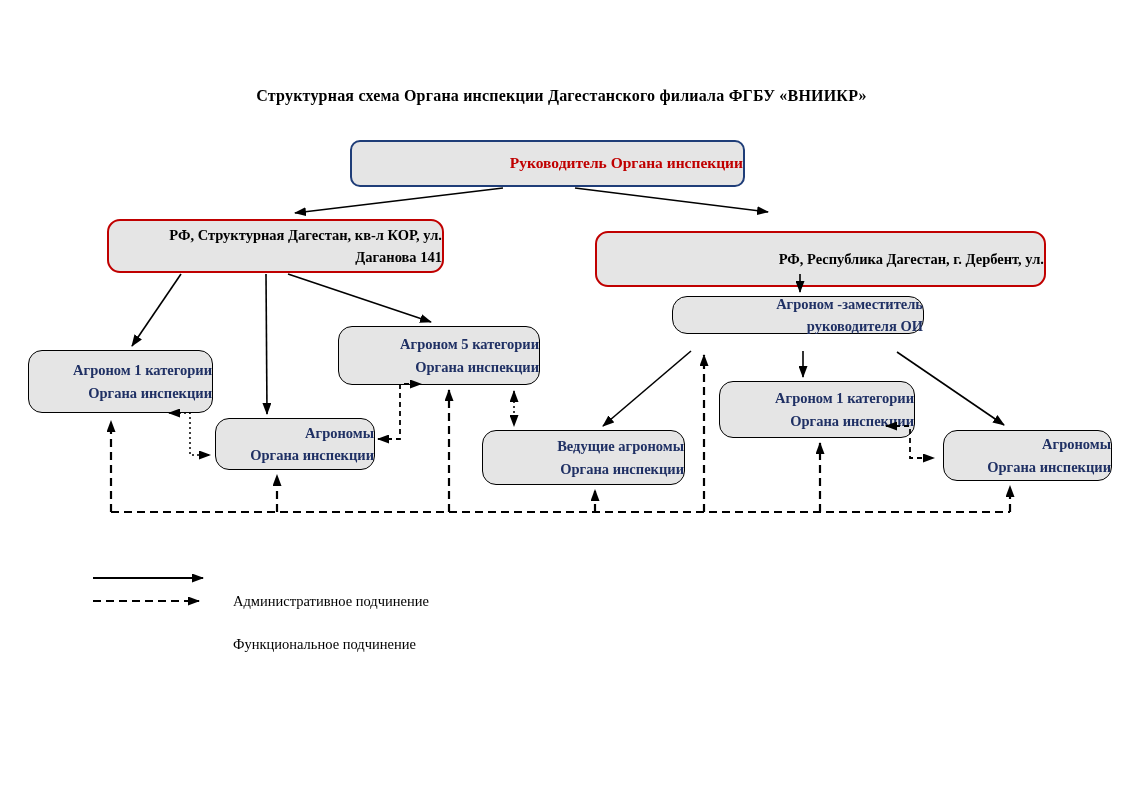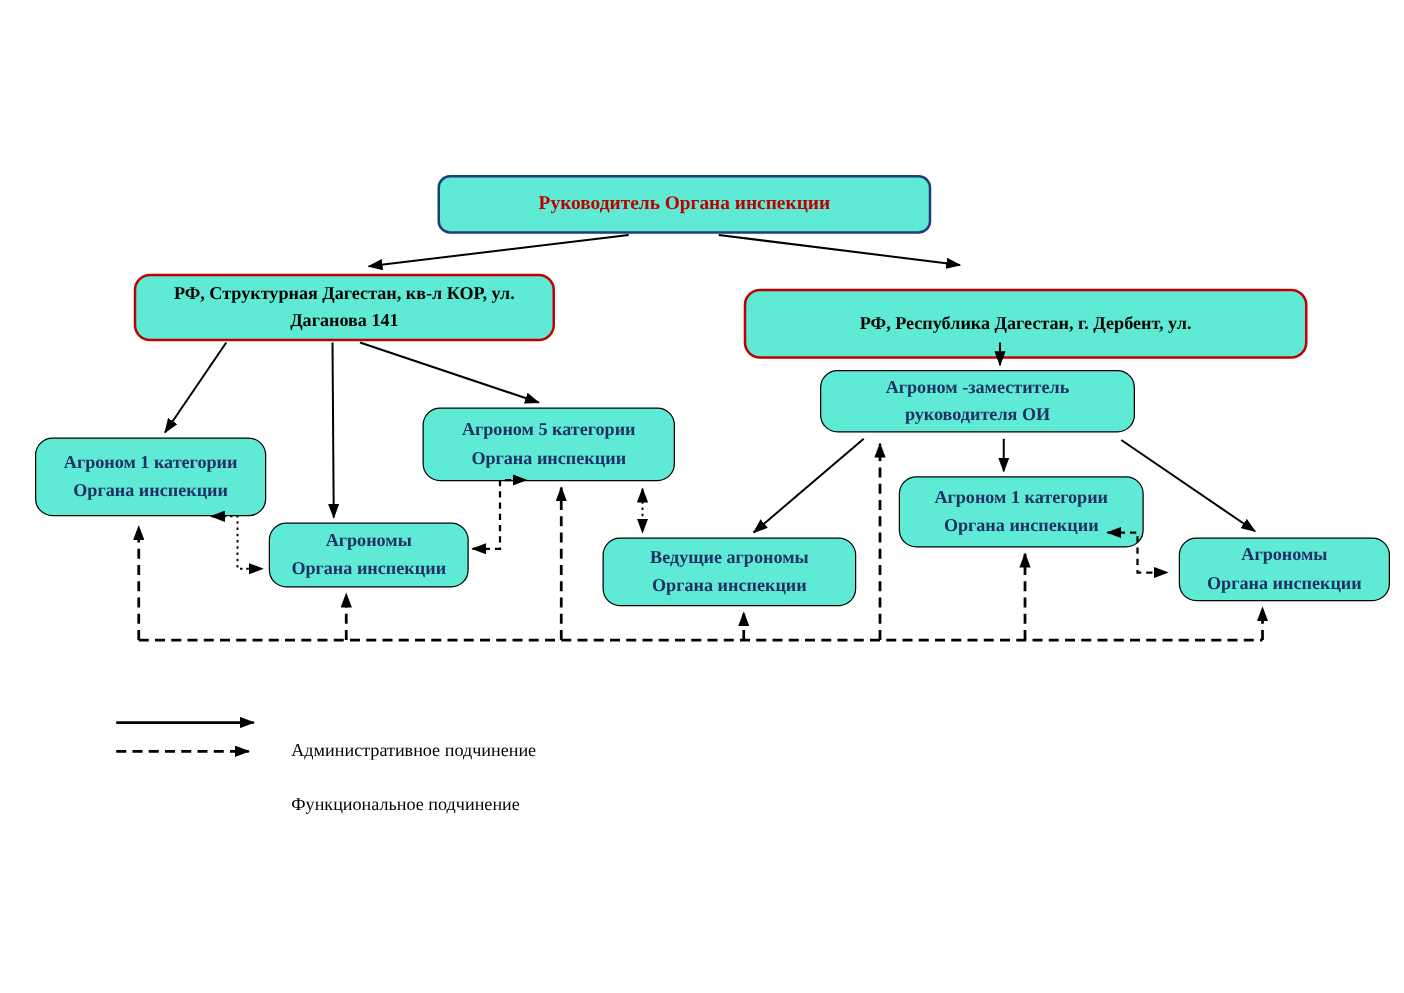--- a/index.html
+++ b/index.html
@@ -10,23 +10,23 @@
     font-family:"Liberation Serif","DejaVu Serif",serif;
     overflow:hidden;
   }
   #title{
     position:absolute;top:87px;left:0;width:100%;
     text-align:center;font-size:16px;font-weight:bold;color:#000000;
     letter-spacing:.2px;
   }
   .node{
     position:absolute;
-    display:flex;flex-direction:column;justify-content:center;align-items:center;
+    display:flex;flex-direction:column;justify-content:center;align-items:flex-end;
     text-align:center;font-weight:bold;font-size:14.5px;line-height:1.55;
-    background:#5eead4;box-sizing:border-box;z-index:2;
+    background:#e5e5e5;box-sizing:border-box;z-index:2;
   }
   .node span{display:block;}
   .head{
     border:2.6px solid #1F3D78;border-radius:10px;
     color:#C00000;font-size:15.5px;
   }
   .addr{
     border:2.6px solid #C00000;border-radius:13px;
     color:#000000;font-size:14.5px;
   }
@@ -37,20 +37,21 @@
   #connectors{position:absolute;top:0;left:0;z-index:3;pointer-events:none;}
   .legend-label{
     position:absolute;font-size:14.5px;color:#000000;font-weight:normal;margin-top:24px;
   }
 </style>
 </head>
 <body>
 
 <div id="canvas">
 
+  <div id="title">Структурная схема Органа инспекции Дагестанского филиала ФГБУ «ВНИИКР»</div>
 
   <div class="node head" style="left:350px;top:140px;width:395px;height:47px;">
     <span>Руководитель Органа инспекции</span>
   </div>
 
   <div class="node addr" style="left:107px;top:219px;width:337px;height:54px;">
     <span>РФ, Структурная Дагестан, кв-л КОР, ул.</span>
     <span>Даганова 141</span>
   </div>
 
@@ -66,21 +67,21 @@
   <div class="node dept" style="left:215px;top:418px;width:160px;height:52px;">
     <span>Агрономы</span>
     <span>Органа инспекции</span>
   </div>
 
   <div class="node dept" style="left:338px;top:326px;width:202px;height:59px;">
     <span>Агроном 5 категории</span>
     <span>Органа инспекции</span>
   </div>
 
-  <div class="node dept" style="left:656px;top:296px;width:252px;height:50px;">
+  <div class="node dept" style="left:672px;top:296px;width:252px;height:38px;border-radius:15px;">
     <span>Агроном -заместитель</span>
     <span>руководителя ОИ</span>
   </div>
 
   <div class="node dept" style="left:482px;top:430px;width:203px;height:55px;">
     <span>Ведущие агрономы</span>
     <span>Органа инспекции</span>
   </div>
 
   <div class="node dept" style="left:719px;top:381px;width:196px;height:57px;">

